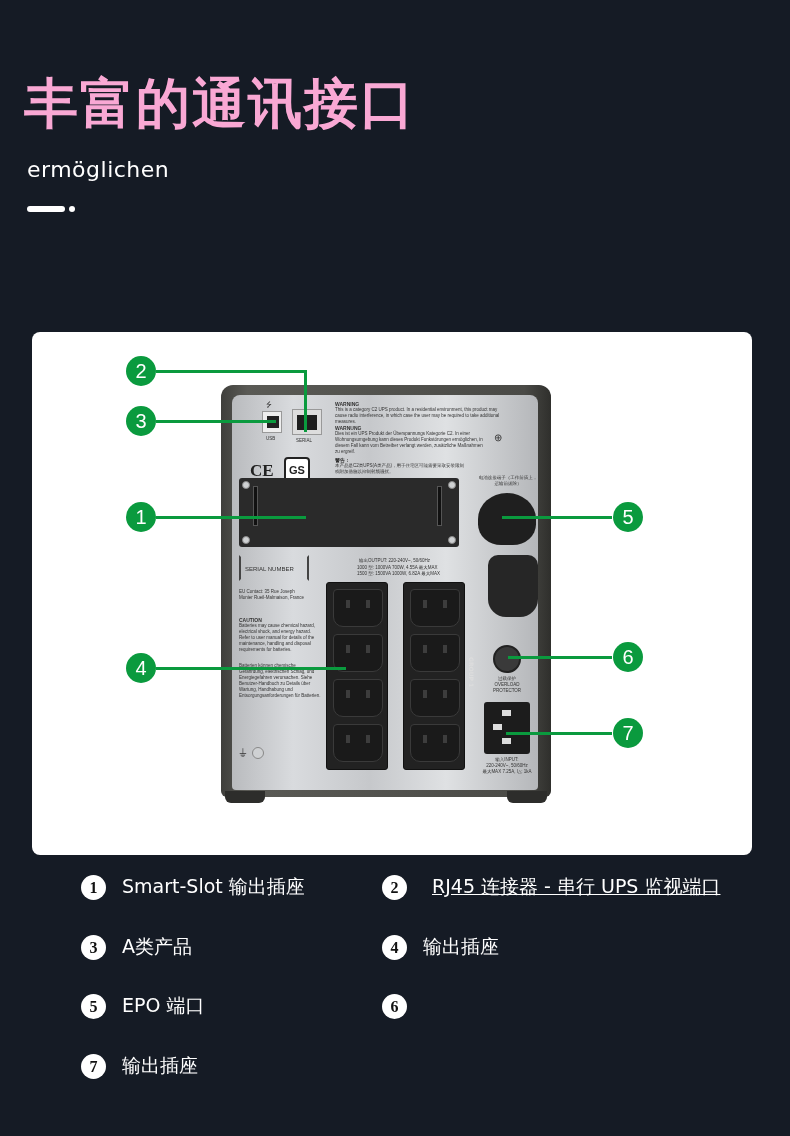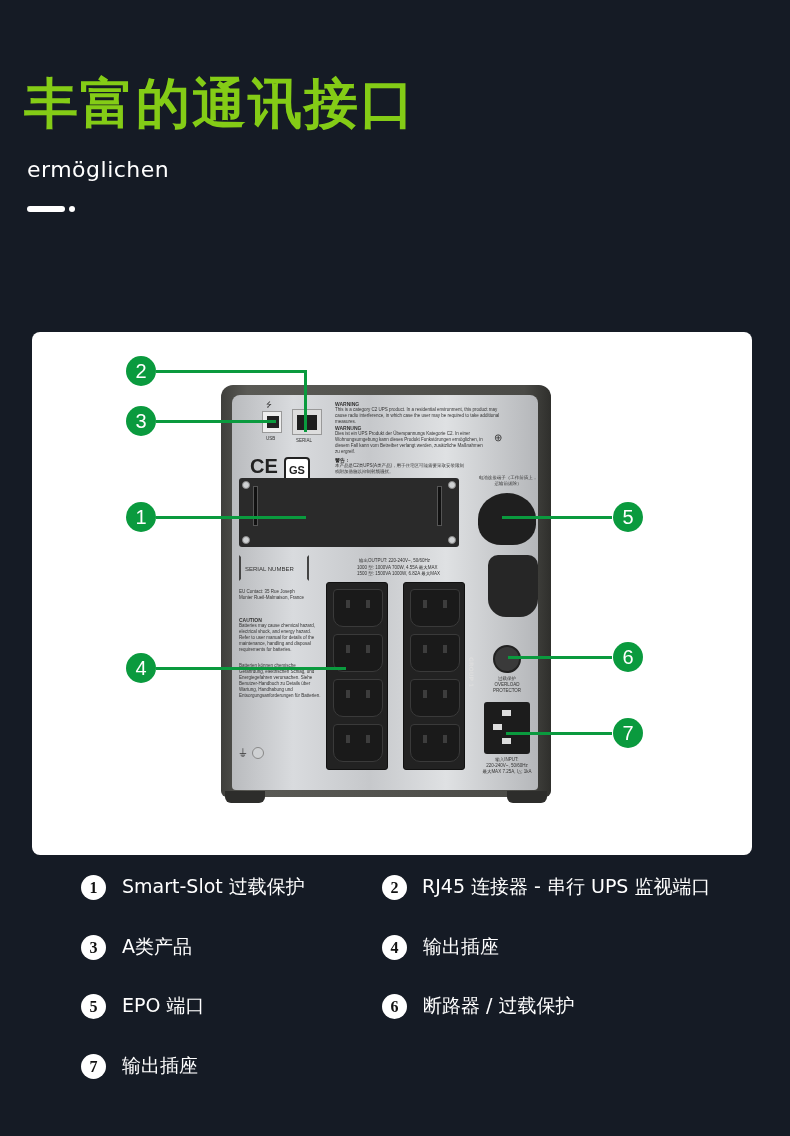--- a/index.html
+++ b/index.html
@@ -1,39 +1,39 @@
 <!DOCTYPE html>
 <html><head>
 <meta charset="utf-8">
 <style>
   * { box-sizing: border-box; margin: 0; padding: 0; }
   html, body { width: 790px; height: 1136px; background: #151b25; overflow: hidden; }
   body { position: relative; font-family: "DejaVu Sans", "Liberation Sans", sans-serif; color: #fff; }
 
-  .title { position: absolute; left: 24px; top: 72px; font-size: 54px; font-weight: bold; letter-spacing: 2px; line-height: 64px; color: #84cc16; }
+  .title { position: absolute; left: 24px; top: 72px; font-size: 54px; font-weight: bold; letter-spacing: 2px; line-height: 64px; color: #f9a8d4; }
   .subtitle { position: absolute; left: 27px; top: 156px; font-size: 22px; line-height: 28px; color: #fff; letter-spacing: 0.5px; }
   .deco { position: absolute; left: 27px; top: 205px; height: 8px; width: 60px; }
   .deco .bar { position: absolute; left: 0; top: 1px; width: 38px; height: 6px; border-radius: 3px; background: #fff; }
   .deco .dot { position: absolute; left: 42px; top: 1px; width: 6px; height: 6px; border-radius: 50%; background: #fff; }
 
   .card { position: absolute; left: 32px; top: 332px; width: 720px; height: 523px; background: #fff; border-radius: 8px; }
 
   
   .device { position: absolute; left: 189px; top: 53px; width: 330px; height: 412px; background: linear-gradient(90deg,#3f3f3c,#5a5a55 8%,#4a4a46 92%,#2f2f2c); border-radius: 12px 12px 6px 6px; }
   .panel { position: absolute; left: 11px; top: 10px; width: 306px; height: 395px; border-radius: 8px 8px 4px 4px;
            background: linear-gradient(90deg,#b9bbbe,#d9dbde 20%,#c6c8cb 45%,#dfe1e3 70%,#b5b7ba); }
   .foot { position: absolute; bottom: -6px; width: 40px; height: 12px; background: #2d2d2b; border-radius: 0 0 6px 6px; }
 
   .port-usb { position: absolute; left: 30px; top: 16px; width: 20px; height: 22px; background: #eee; border: 1px solid #999; }
   .port-usb::after { content: ""; position: absolute; left: 4px; top: 4px; width: 12px; height: 12px; background: #222; }
   .port-rj { position: absolute; left: 60px; top: 14px; width: 30px; height: 26px; background: #ddd; border: 1px solid #999; }
   .port-rj::after { content: ""; position: absolute; left: 4px; top: 5px; width: 20px; height: 15px; background: #1e1e1e; }
   .tiny { position: absolute; font-size: 4.5px; color: #333; line-height: 6px; font-family: "Liberation Sans", sans-serif; }
   .tinyb { font-weight: bold; font-size: 5px; }
-  .ce { position: absolute; left: 18px; top: 60px; font-size: 20px; font-weight: bold; color: #222; font-family: Liberation Sans, sans-serif; }
+  .ce { position: absolute; left: 18px; top: 66px; font-size: 17px; font-weight: bold; color: #222; font-family: Liberation Serif, serif; }
   .gs { position: absolute; left: 52px; top: 62px; width: 26px; height: 26px; border-radius: 4px; background: #fff; border: 2px solid #222; font-size: 11px; font-weight: bold; color: #222; text-align: center; line-height: 22px; font-family: "Liberation Sans", sans-serif; }
 
   .smartslot { position: absolute; left: 7px; top: 83px; width: 220px; height: 69px; background: #2a2a2a; border-radius: 3px; }
   .smartslot .slit { position: absolute; top: 8px; width: 5px; height: 40px; background: #111; border: 1px solid #555; }
   .screw { position: absolute; width: 8px; height: 8px; border-radius: 50%; background: #cfd1d3; border: 1px solid #888; }
 
   .serial-box { position: absolute; left: 7px; top: 160px; width: 70px; height: 26px; border: 2px solid #444; border-top-color: transparent; border-bottom-color: transparent; }
   .serial-text { position: absolute; left: 13px; top: 171px; font-size: 6px; color: #333; font-family: "Liberation Sans", sans-serif; }
 
   .outlets { position: absolute; top: 187px; width: 62px; height: 188px; background: #222; border-radius: 3px; border: 1px solid #111; }
@@ -156,38 +156,37 @@
   <div class="callout" style="left:94px;top:74px;">3</div>
   <div class="callout" style="left:94px;top:170px;">1</div>
   <div class="callout" style="left:94px;top:321px;">4</div>
   <div class="callout" style="left:581px;top:170px;">5</div>
   <div class="callout" style="left:581px;top:310px;">6</div>
   <div class="callout" style="left:581px;top:386px;">7</div>
 </div>
 
 <div class="legend-item" style="left:81px;top:872px;">
   <span class="legend-num">1</span>
-  <span class="legend-label">Smart-Slot 过载保护</span>
+  <span class="legend-label">Smart-Slot 输出插座</span>
 </div>
 <div class="legend-item" style="left:382px;top:872px;">
   <span class="legend-num">2</span>
-  <span class="legend-label" style="margin-left:15px;">RJ45 连接器 - 串行 UPS 监视端口</span>
+  <span class="legend-label" style="margin-left:25px;text-decoration:underline;">RJ45 连接器 - 串行 UPS 监视端口</span>
 </div>
 <div class="legend-item" style="left:81px;top:932px;">
   <span class="legend-num">3</span>
   <span class="legend-label">A类产品</span>
 </div>
 <div class="legend-item" style="left:382px;top:932px;">
   <span class="legend-num">4</span>
   <span class="legend-label">输出插座</span>
 </div>
 <div class="legend-item" style="left:81px;top:991px;">
   <span class="legend-num">5</span>
   <span class="legend-label">EPO 端口</span>
 </div>
 <div class="legend-item" style="left:382px;top:991px;">
   <span class="legend-num">6</span>
-  <span class="legend-label">断路器 / 过载保护</span>
 </div>
 <div class="legend-item" style="left:81px;top:1051px;">
   <span class="legend-num">7</span>
   <span class="legend-label">输出插座</span>
 </div>
 
 </body></html>

